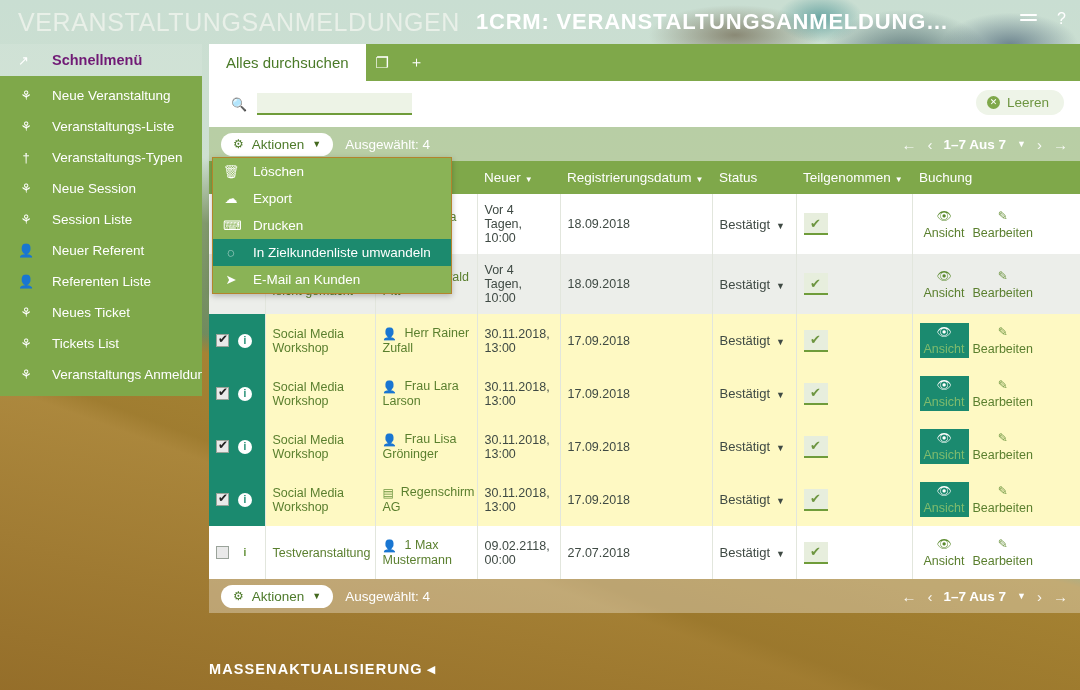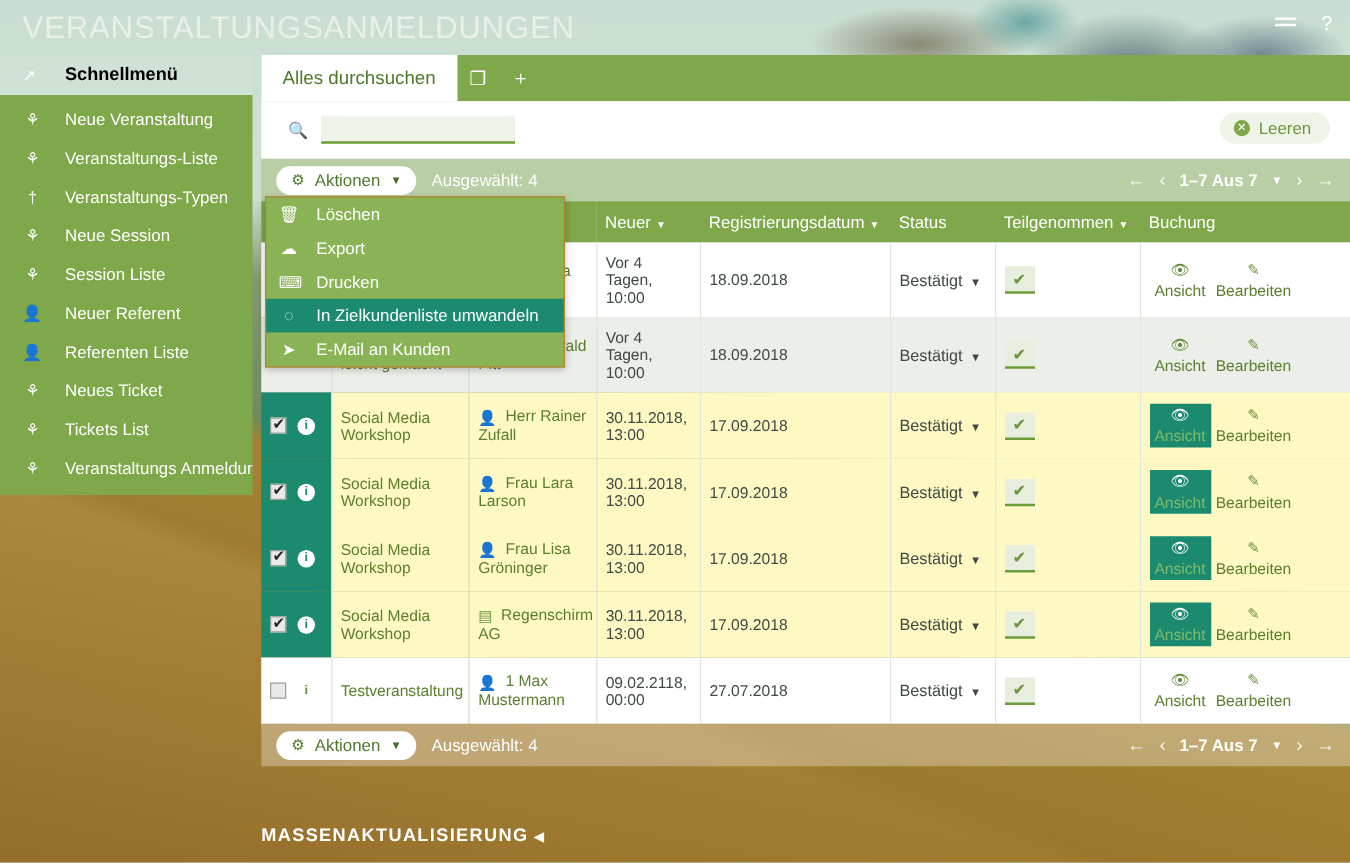--- a/index.html
+++ b/index.html
@@ -60,21 +60,21 @@
   
   #sidebar {
     position: absolute; top: 44px; left: 0; width: 202px; z-index: 30;
   }
   #quickmenu {
     height: 32px; display: flex; align-items: center;
     padding-left: 18px; gap: 18px;
     background: rgba(255,255,255,.10);
   }
   #quickmenu .qm-icon { color: #fff; font-size: 13px; width: 16px; }
-  #quickmenu .qm-label { color: #000000; font-weight: bold; font-size: 14.5px; }
+  #quickmenu .qm-label { color: #701a75; font-weight: bold; font-size: 14.5px; }
   #navlist { background: #7fa84a; padding: 4px 0 6px; }
   .nav-item {
     display: flex; align-items: center; gap: 18px;
     padding: 8px 10px 8px 18px; cursor: pointer;
     color: #ffffff; font-size: 13.5px; white-space: nowrap; overflow: hidden;
   }
   .nav-icon { width: 16px; text-align: center; font-size: 13px; flex: 0 0 16px; }
 
   
   #panel {
@@ -221,20 +221,21 @@
   }
   #mass-update .mu-caret { font-size: 11px; font-weight: normal; }
 </style>
 </head>
 <body>
 
 <div id="bg"></div>
 
 <div id="topbar">
   <div id="app-title">VERANSTALTUNGSANMELDUNGEN</div>
+  <div id="module-title">1CRM: VERANSTALTUNGSANMELDUNG…</div>
   <div id="topbar-icons">
     <span class="tb-icon">
       <span class="hamburger"><i></i><i></i></span>
     </span>
     <span class="tb-icon">?</span>
   </div>
 </div>
 
 <div id="sidebar">
   <div id="quickmenu">

